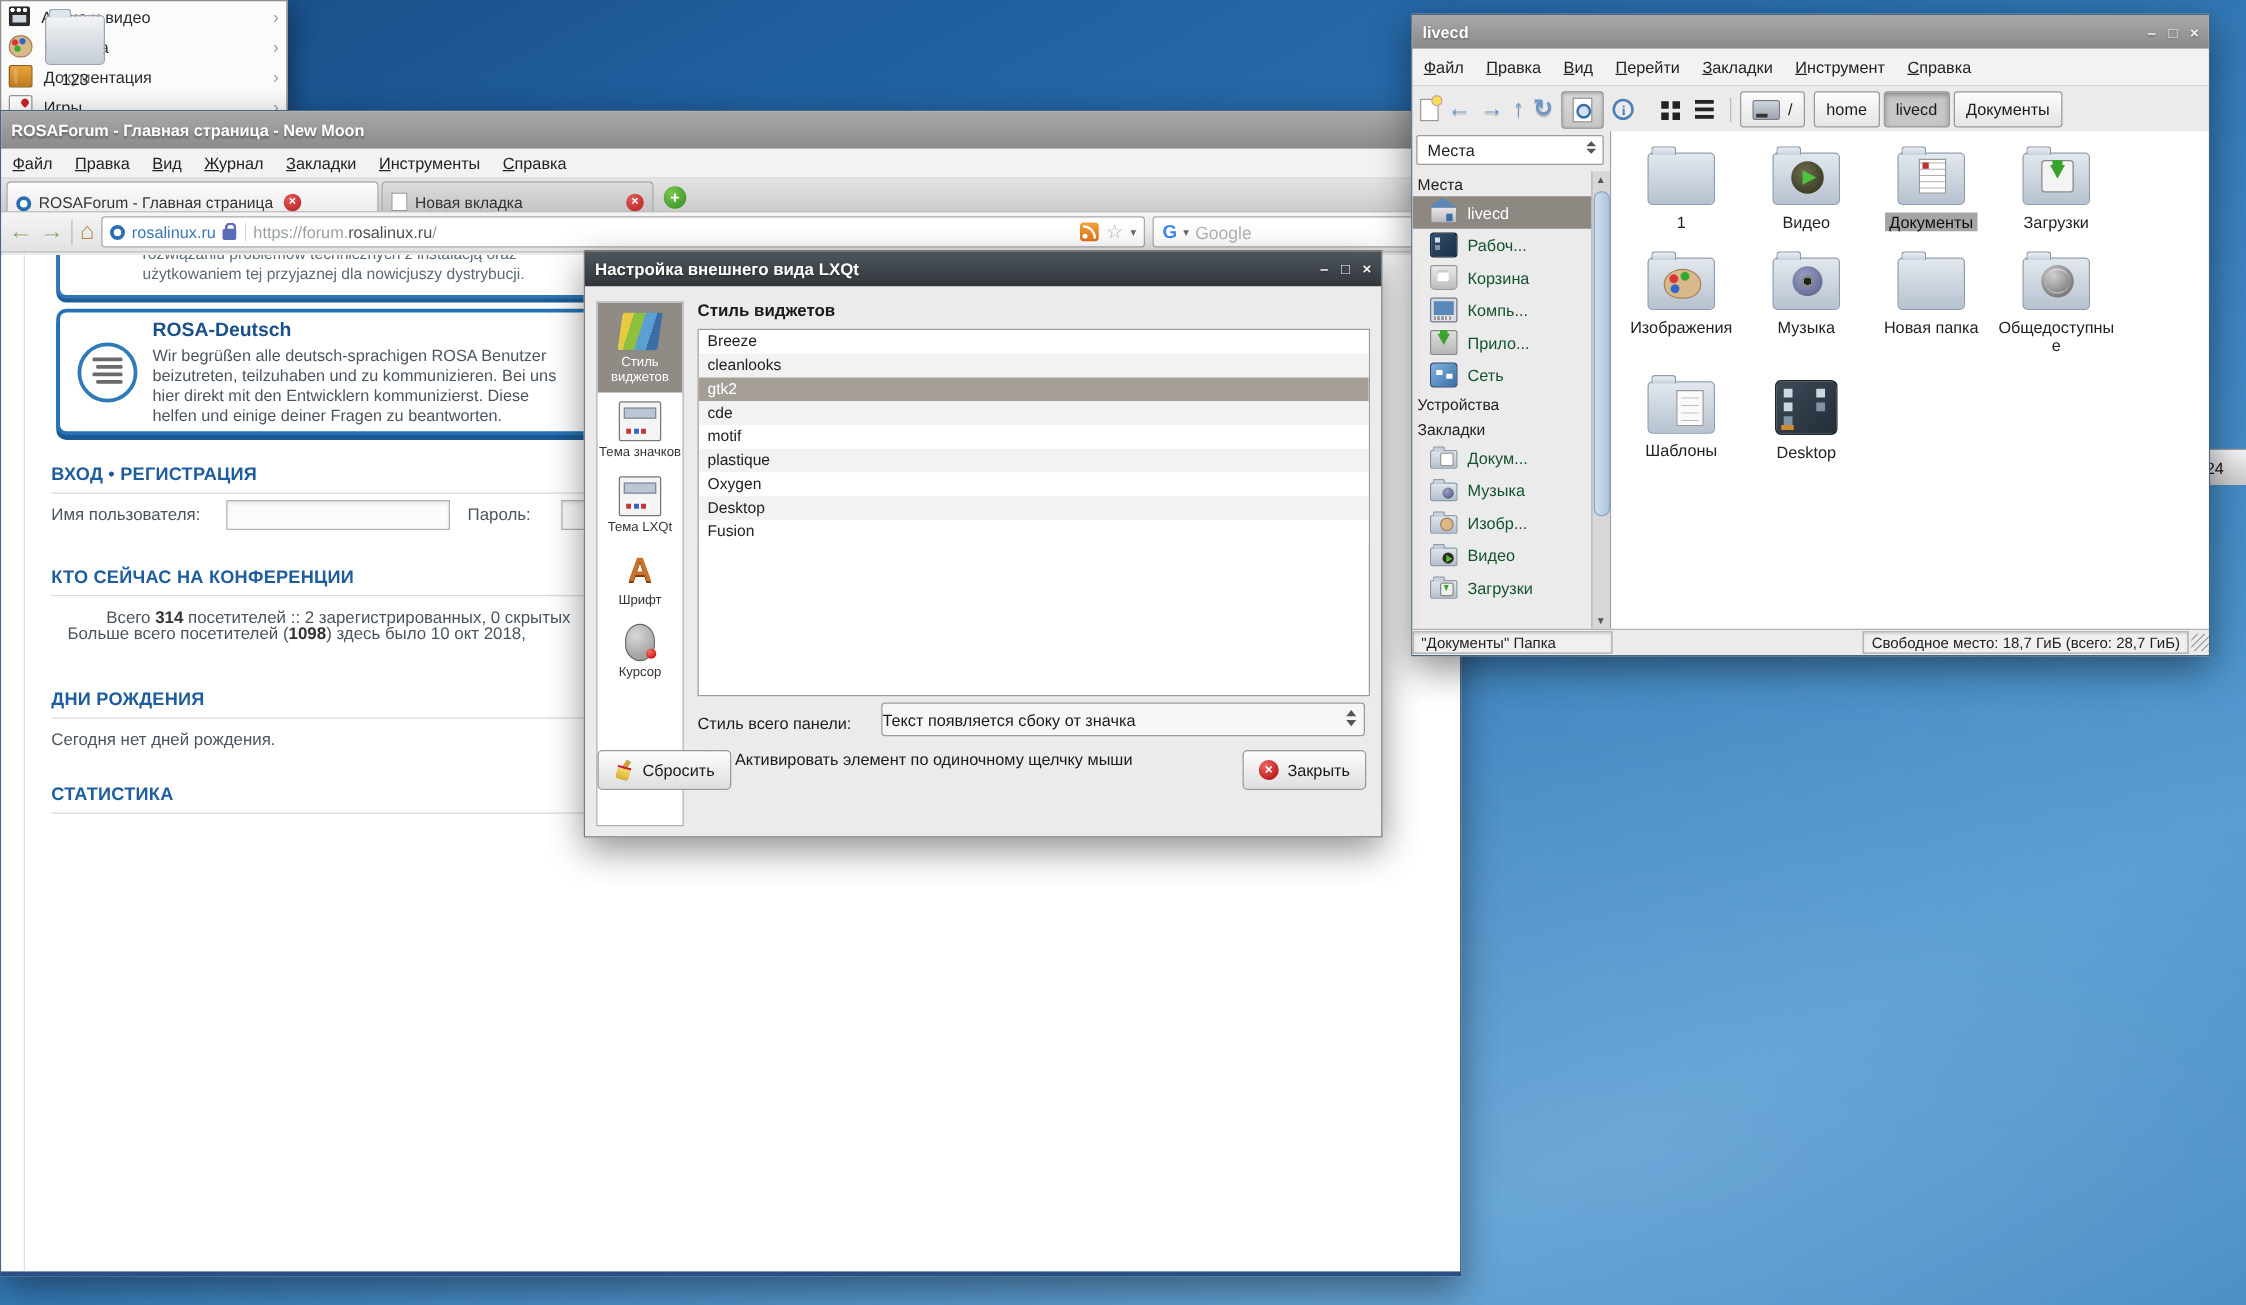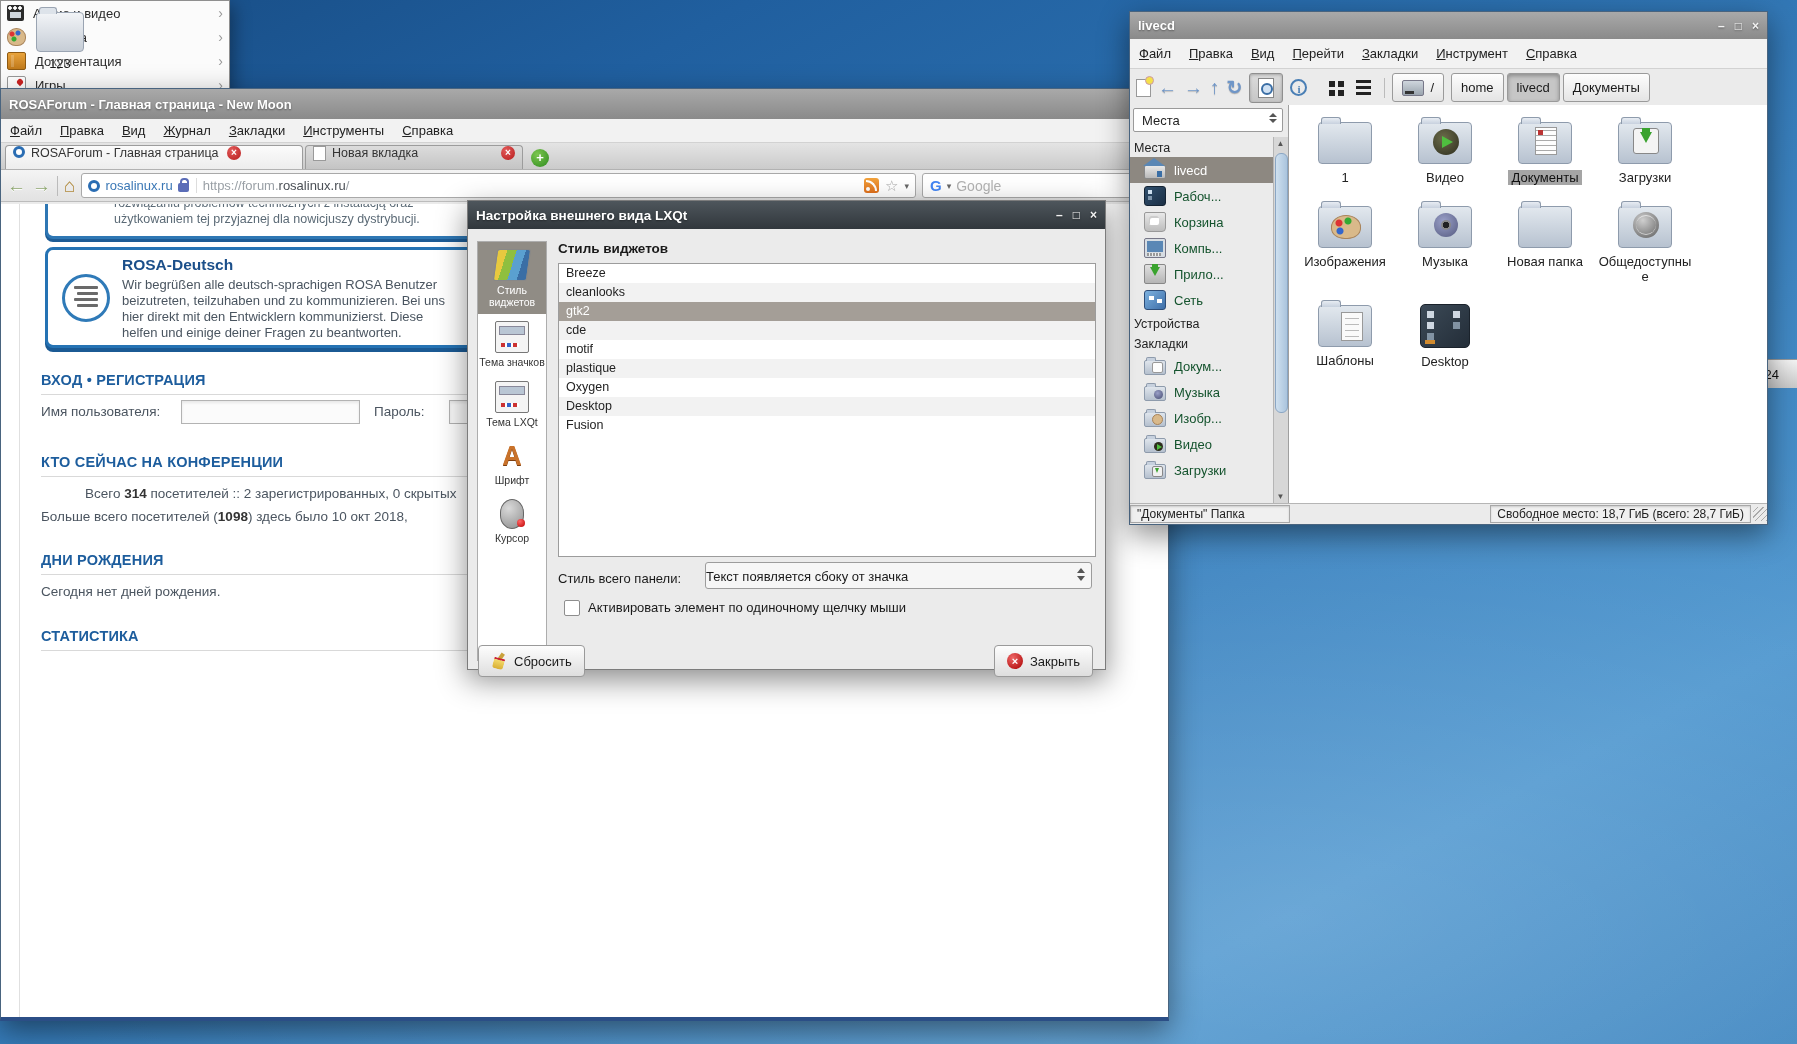--- a/index.html
+++ b/index.html
@@ -20,21 +20,21 @@
   
   .mbar{background:#f2f2f2;border-bottom:1px solid #d2d2d2;display:flex;align-items:center;
     font-size:13px;color:#222;}
   .mitem{padding:4px 9px;display:inline-block;}
   .mitem::first-letter{text-decoration:underline;}
   
   #browser{left:0px;top:88px;width:1167px;height:928px;z-index:10;border-bottom:4px solid #2b4e86;}
   #browser .tbar{height:30px;}
   .tabbar{height:26px;background:linear-gradient(#e4e4e4,#cbcbcb);border-bottom:1px solid #b2b2b2;
     display:flex;align-items:flex-end;padding-left:4px;}
-  .tab{height:23px;display:flex;align-items:flex-start;gap:6px;padding:0 7px;font-size:12.5px;color:#333;
+  .tab{height:23px;display:flex;align-items:flex-end;gap:6px;padding:0 7px;font-size:12.5px;color:#333;
     border:1px solid #9c9c9c;border-bottom:none;border-radius:4px 4px 0 0;background:linear-gradient(#dcdcdc,#c4c4c4);margin-right:2px;}
   .tab.active{background:linear-gradient(#fbfbfb,#ededed);}
   .tab .tlabel{max-width:190px;white-space:nowrap;overflow:hidden;flex:1;}
   .tab1w{width:282px;}.tab2w{width:202px;}
   .fav-oring{width:12px;height:12px;border-radius:50%;border:3px solid #2a6db3;box-sizing:border-box;background:#fff;flex:none;}
   .fav-page{width:11px;height:13px;background:#fff;border:1px solid #9a9a9a;flex:none;}
   .tclose{width:14px;height:14px;border-radius:50%;flex:none;
     background:radial-gradient(circle at 35% 30%,#e25a5a,#b71c1c);color:#fff;font-size:10px;line-height:14px;text-align:center;font-weight:bold;}
   .newtab{width:18px;height:18px;border-radius:50%;margin:0 0 2px 6px;
     background:radial-gradient(circle at 35% 30%,#7cc64f,#2e8b1f);color:#fff;font-weight:bold;font-size:13px;line-height:17px;text-align:center;}
@@ -93,21 +93,21 @@
   .srow.alt{background:#f2f2f2;}
   .srow.sel{background:#a49e97;color:#fff;}
   .dcombo-label{position:absolute;left:90px;top:370px;font-size:13px;color:#1a1a1a;}
   .dcombo{position:absolute;left:237px;top:361px;width:387px;height:27px;background:#f6f6f6;border:1px solid #9c9c9c;border-radius:3px;
     font-size:13px;color:#1a1a1a;line-height:27px;box-sizing:border-box;}
   .dcombo .spin{position:absolute;right:6px;top:5px;display:flex;flex-direction:column;gap:3px;}
   .tri-up{width:0;height:0;border-left:4px solid transparent;border-right:4px solid transparent;border-bottom:5px solid #555;}
   .tri-dn{width:0;height:0;border-left:4px solid transparent;border-right:4px solid transparent;border-top:5px solid #555;}
   .dcheck{position:absolute;left:96px;top:399px;width:14px;height:14px;background:#fff;border:1px solid #8e8e8e;border-radius:2px;}
   .dchecklabel{position:absolute;left:120px;top:399px;font-size:13px;color:#1a1a1a;}
-  .dbtn{position:absolute;top:444px;height:30px;border:1px solid #9a9a9a;border-radius:4px;
+  .dbtn{position:absolute;top:399px;height:30px;border:1px solid #9a9a9a;border-radius:4px;
     background:linear-gradient(#fdfdfd,#dedede);display:flex;align-items:center;gap:7px;padding:0 12px;font-size:13px;color:#1a1a1a;justify-content:space-between;}
   .broomic{width:16px;height:16px;position:relative;}
   .broomic::before{content:"";position:absolute;left:8px;top:0;width:4px;height:8px;background:#caa23c;transform:rotate(35deg);}
   .broomic::after{content:"";position:absolute;left:2px;bottom:0;width:11px;height:9px;background:linear-gradient(#f3d96a,#d8ae33);border-top:2px solid #c23;border-radius:0 0 3px 3px;transform:rotate(15deg);}
   .closered{width:16px;height:16px;border-radius:50%;background:radial-gradient(circle at 35% 30%,#e66,#a00);color:#fff;text-align:center;line-height:16px;font-size:11px;font-weight:bold;}
   
   #fm{left:1129px;top:11px;width:637px;height:512px;z-index:20;}
   #fm .tbar{height:27px;}
   .fmtool{height:37px;background:#ebebeb;border-bottom:1px solid #c9c9c9;display:flex;align-items:center;padding:0 6px;gap:7px;}
   .tbic{font-size:19px;font-weight:bold;color:#6f96c8;text-shadow:0 1px 1px rgba(0,0,0,.25);line-height:22px;}
@@ -346,21 +346,21 @@
             <div>helfen und einige deiner Fragen zu beantworten.</div>
           </div>
       </div>
       <div class="fhead" style="top:168px;">ВХОД • РЕГИСТРАЦИЯ</div>
       <div class="ftext" style="top:200px;">Имя пользователя:</div>
       <div class="finput" style="left:180px;top:196px;width:177px;"></div>
       <div class="ftext" style="left:373px;top:200px;">Пароль:</div>
       <div class="finput" style="left:448px;top:196px;width:150px;"></div>
       <div class="fhead" style="top:250px;">КТО СЕЙЧАС НА КОНФЕРЕНЦИИ</div>
       <div class="ftext" id="who-line1" style="top:282px;margin-left:44px;"><span>Всего </span><b>314</b><span> посетителей :: 2 зарегистрированных, 0 скрытых</span></div>
-      <div class="ftext" id="who-line2" style="top:305px;"><span>Больше всего посетителей (</span><b>1098</b><span>) здесь было 10 окт 2018,</span></div>
+      <div class="ftext" id="who-line2" style="top:295px;margin-left:13px;"><span>Больше всего посетителей (</span><b>1098</b><span>) здесь было 10 окт 2018,</span></div>
       <div class="fhead" style="top:348px;">ДНИ РОЖДЕНИЯ</div>
       <div class="ftext" style="top:380px;">Сегодня нет дней рождения.</div>
       <div class="fhead" style="top:424px;">СТАТИСТИКА</div>
     </div>
   </div>
 
   <div class="win" id="fm">
     <div class="tbar">
       <span class="ttl">livecd</span>
       <span class="wbtns" id="fm-btns">

